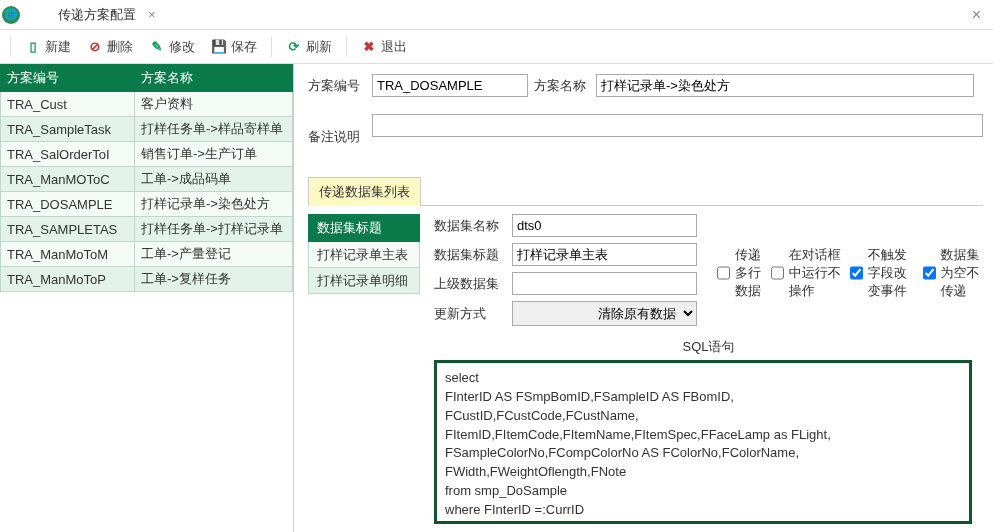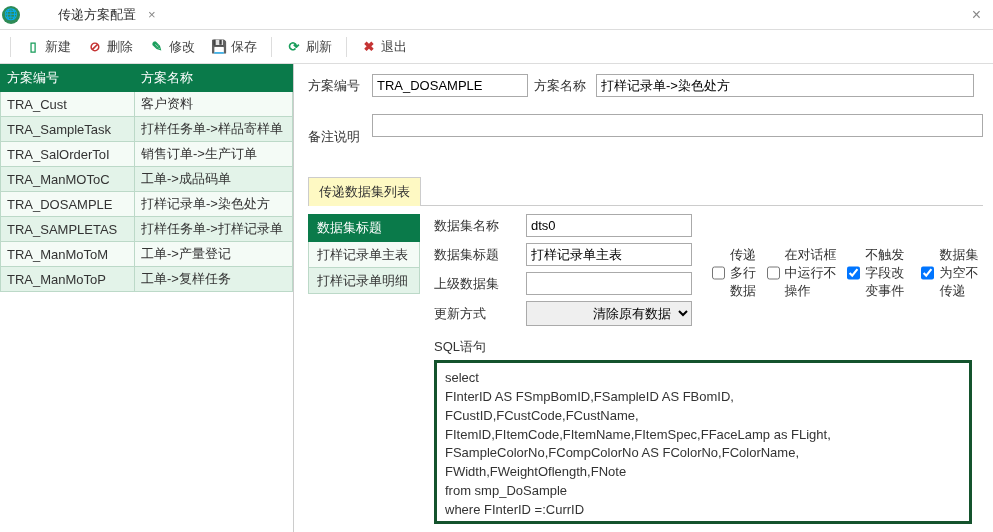--- a/index.html
+++ b/index.html
@@ -49,31 +49,31 @@
 .tabbody { display: flex; margin-top: 8px; gap: 14px; }
 
 
 .ds-list { width: 112px; }
 .ds-list .ds-head { background: #0a7a4a; color: #fff; padding: 4px 8px; border: 1px solid #0a7a4a; }
 .ds-list .ds-item { border: 1px solid #bcd9c8; border-top: none; padding: 4px 8px; height: 26px; background: #e3f3e9; cursor: pointer; }
 .ds-list .ds-item:nth-child(2) { background: #f4fbf6; }
 
 
 .ds-detail { flex: 1; }
-.ds-row { display: flex; align-items: center; margin-bottom: 6px; gap: 22px; }
+.ds-row { display: flex; align-items: center; margin-bottom: 6px; gap: 8px; }
 .ds-row .lbl { width: 70px; }
-.ds-row input, .ds-row select { width: 166px; }
+.ds-row input, .ds-row select { width: 185px; }
 .ds-checks { display: flex; flex-direction: row; gap: 6px; margin-left: 20px; }
 .ds-checks label { display: flex; align-items: center; gap: 5px; cursor: pointer; }
 .ds-checks input[type=checkbox] { width: 14px; height: 14px; }
 
 .ds-top { display: flex; }
 .ds-fields { }
 
-.sql-lbl { margin: 6px 0 4px; }
+.sql-lbl { margin: 6px 0 4px; text-align: center; }
 .sql-box { width: 538px; height: 164px; border: 3px solid #14532d; padding: 6px 8px; font-family: inherit; font-size: 13px; line-height: 1.45; white-space: pre; overflow: auto; }
 </style>
 </head>
 <body>
 
 <div class="tab-bar">
   <span class="app-icon">🌐</span>
   <span class="tab-title">传递方案配置</span>
   <span class="tab-close-x">×</span>
   <span class="spacer"></span>

